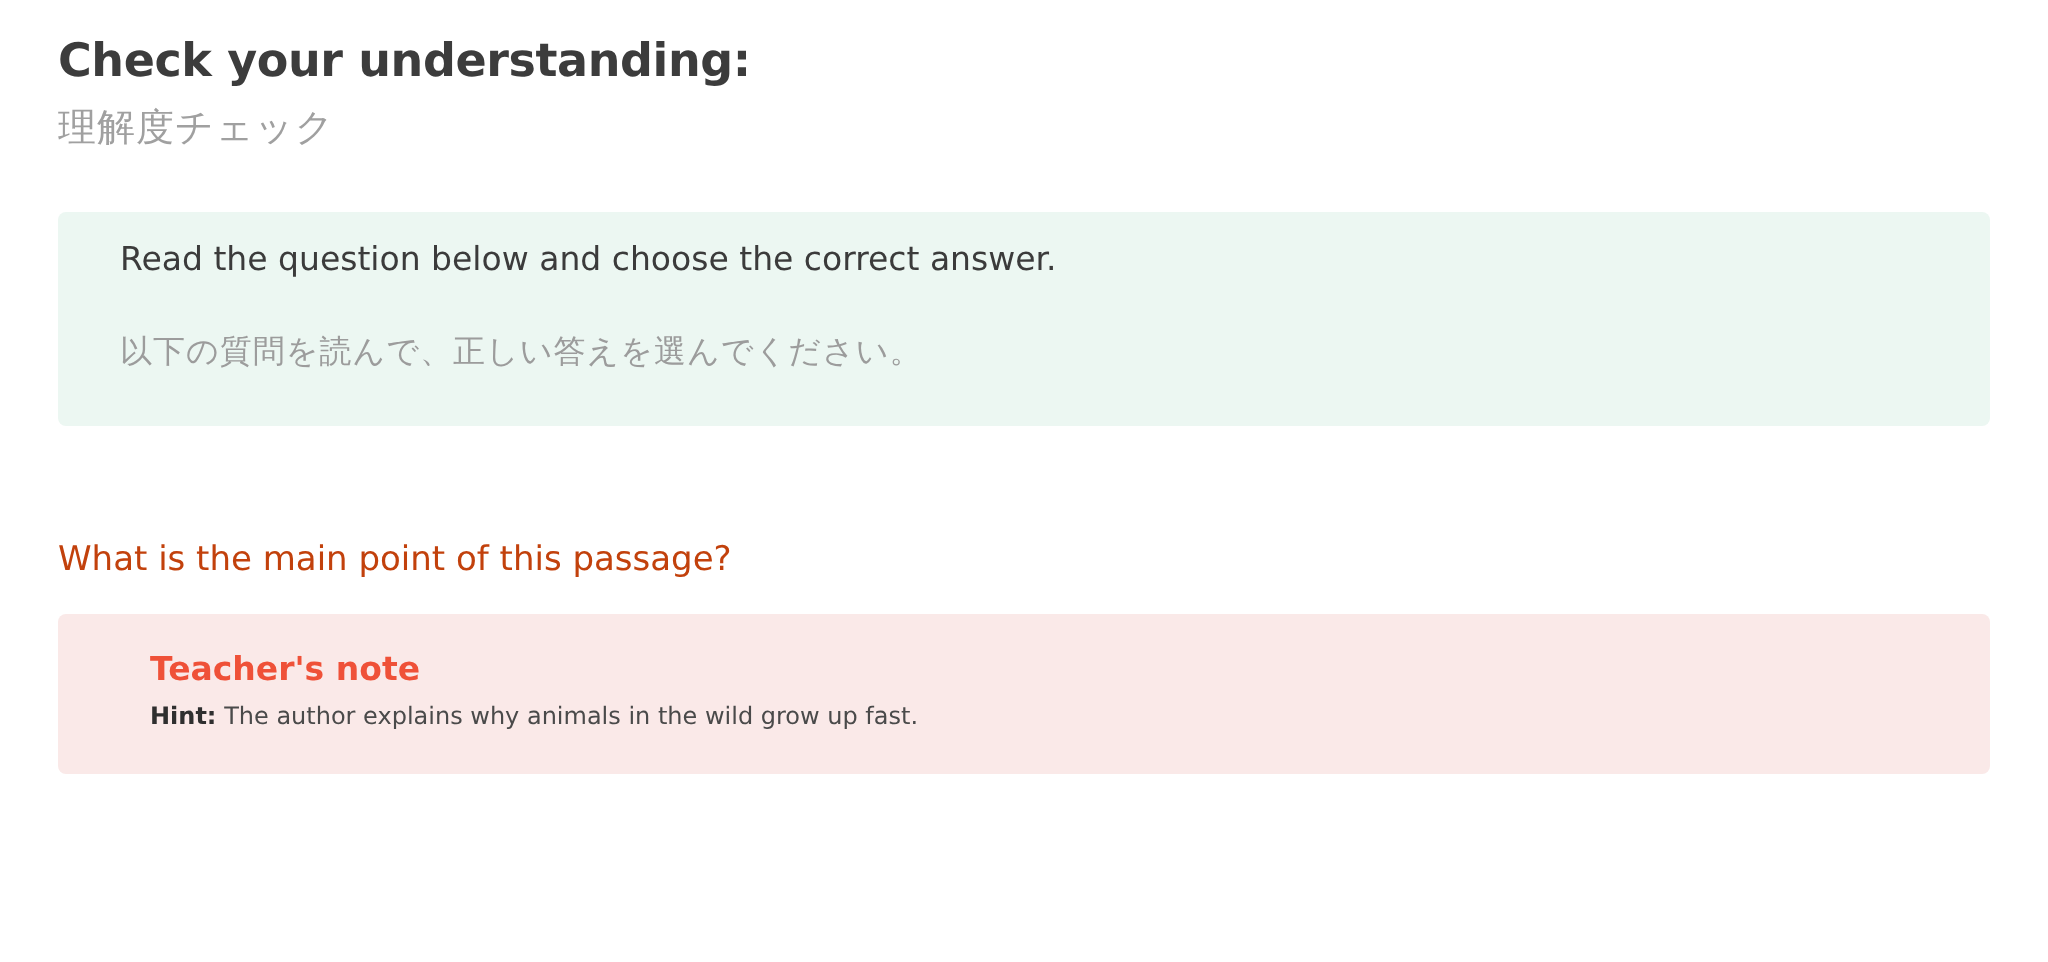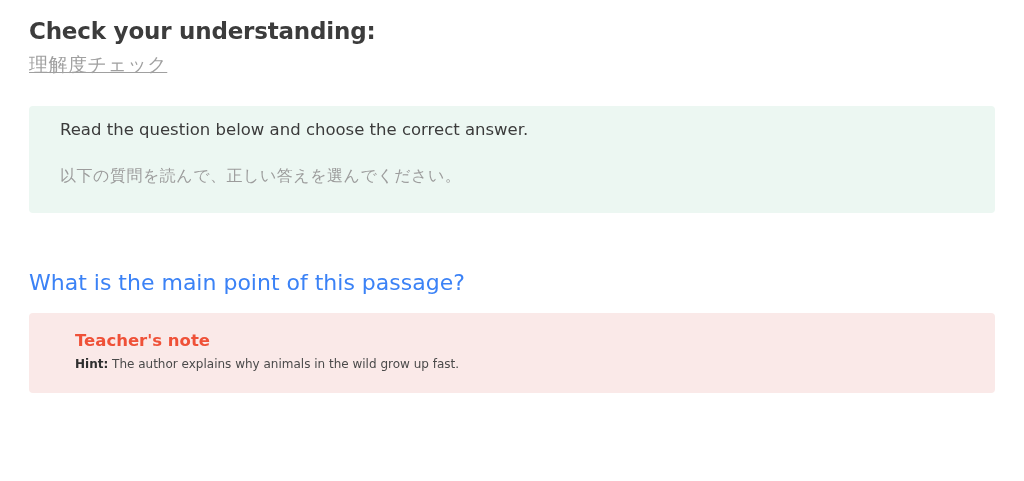--- a/index.html
+++ b/index.html
@@ -35,21 +35,20 @@
     letter-spacing: -0.2px;
     margin: 0;
   }
   .section-subtitle {
     font-size: 19px;
     font-weight: normal;
     color: #a0a0a0;
     line-height: 1.3;
     margin: 6px 0 0 0;
     letter-spacing: 0.5px;
-    text-decoration: underline;
   }
 
   
   .instruction-box {
     margin-top: 30px;
     background: #ecf7f2;
     border-radius: 4px;
     padding: 12px 31px 26px 31px;
     box-sizing: border-box;
   }
@@ -65,22 +64,22 @@
     line-height: 1.4;
     margin: 23px 0 0 0;
     letter-spacing: 0.5px;
   }
 
   
   .question-block {
     margin-top: 57px;
   }
   .question-en {
-    font-size: 22px;
-    color: #3b82f6;
+    font-size: 17px;
+    color: #c2410c;
     line-height: 1.2;
     margin: 0;
     font-weight: normal;
   }
   .question-ja {
     font-size: 21px;
     color: #3d3d3d;
     line-height: 1.25;
     margin: 11px 0 0 0;
     font-weight: normal;

